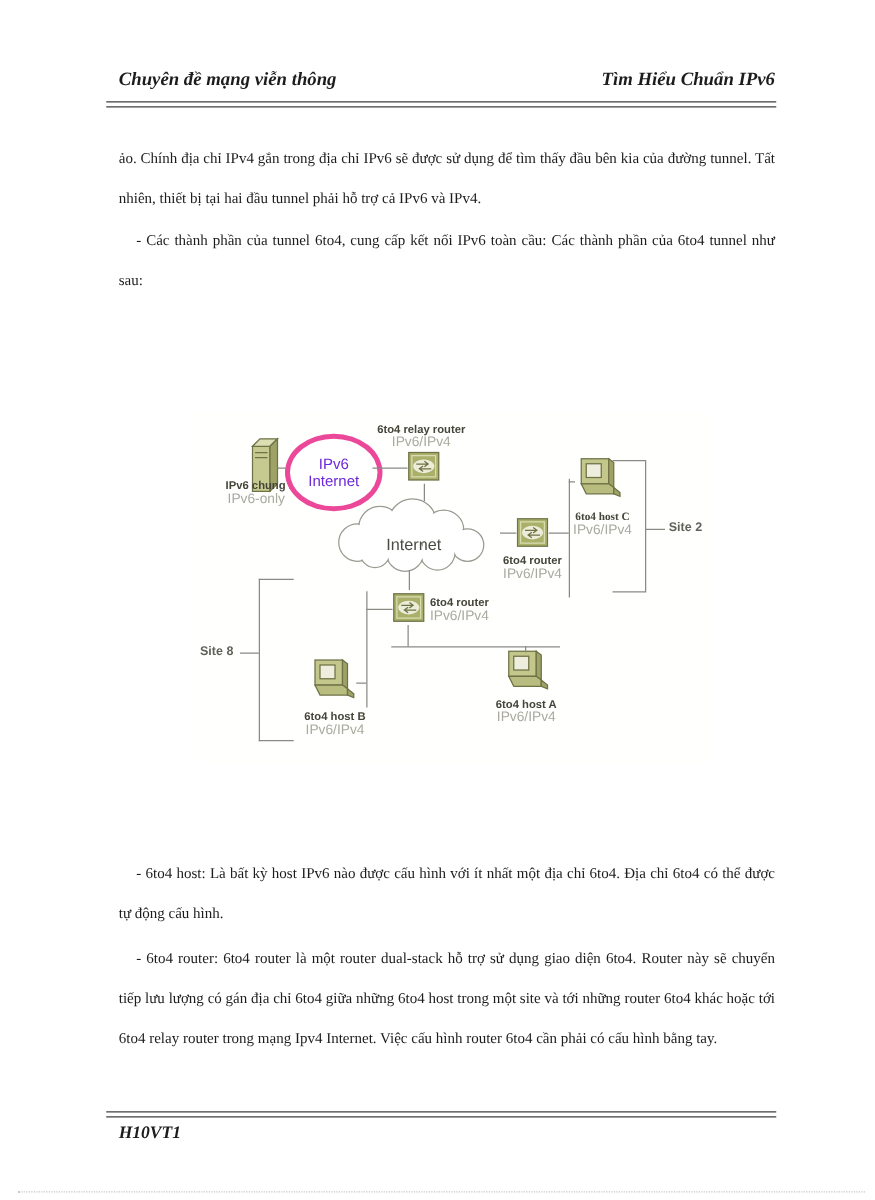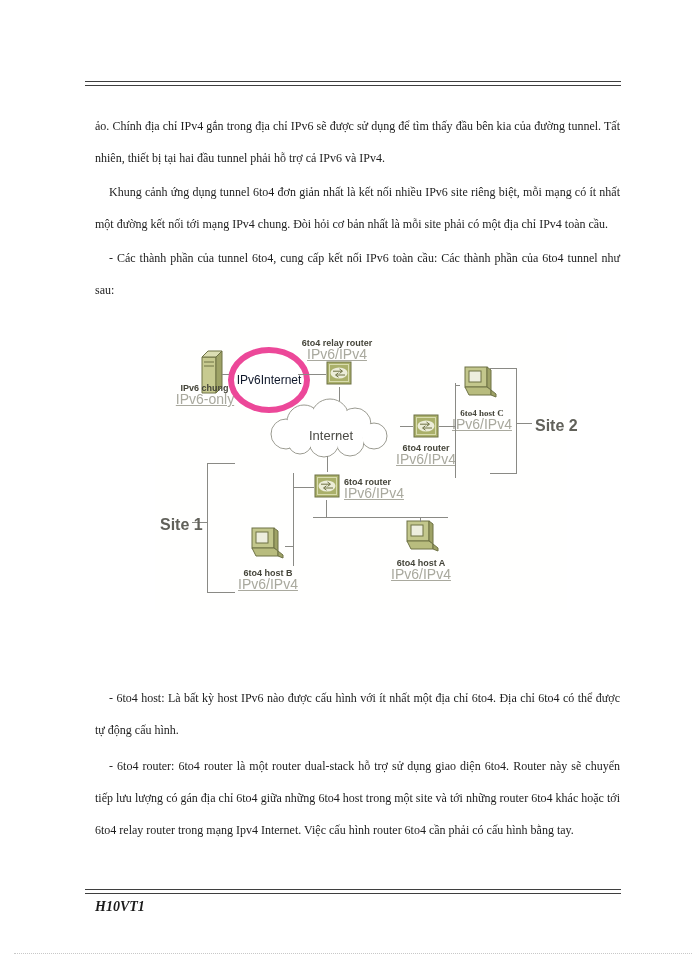--- a/index.html
+++ b/index.html
@@ -24,39 +24,42 @@
   .para.mb4{margin-bottom:4px;}
   .caption{position:absolute;top:639px;left:0;width:700px;text-align:center;
            font-size:15px;font-weight:bold;font-style:italic;}
   
   .diagram{position:absolute;left:155px;top:330px;width:412px;height:280px;background:#fffffe;
            font-family:"Liberation Sans",sans-serif;}
   .abs{position:absolute;}
   .ln{position:absolute;background:#8a8a85;}
   .node-label{position:absolute;font-size:9px;font-weight:bold;color:#45453a;
               text-align:center;line-height:11px;white-space:nowrap;}
-  .node-sub{position:absolute;font-size:14px;color:#a9a99e;text-align:center;
-            line-height:10px;white-space:nowrap;text-decoration:underline;}
+  .node-sub{position:absolute;font-size:11px;color:#a9a99e;text-align:center;
+            line-height:10px;white-space:nowrap;}
   .left-align{text-align:left;}
-  .site-label{position:absolute;font-size:16px;font-weight:bold;color:#61615a;white-space:nowrap;}
+  .site-label{position:absolute;font-size:10px;font-weight:bold;color:#61615a;white-space:nowrap;}
   .ipv6-ellipse{position:absolute;left:73px;top:17px;width:70px;height:54px;
-                border:6px solid #ec4899;border-radius:50%;display:flex;flex-direction:row;
-                align-items:center;justify-content:center;font-size:12px;color:#0f172a;
+                border:4px solid #ec4899;border-radius:50%;display:flex;flex-direction:column;
+                align-items:center;justify-content:center;font-size:12px;color:#6d28d9;
                 line-height:14px;background:#fff;}
 </style>
 </head>
 <body>
 
 <div class="page">
 
+  <div class="header-row">
+    <span>Chuyên  đề mạng viễn thông</span>
+    <span>Tìm Hiểu Chuẩn  IPv6</span>
+  </div>
   <div class="double-rule rule-top"></div>
 
   <div class="textblock tb1">
     <p class="para no-indent">ảo. Chính địa chỉ IPv4 gắn trong địa chỉ IPv6 sẽ được sử dụng để tìm thấy đầu bên kia của đường tunnel. Tất nhiên, thiết bị tại hai đầu tunnel phải hỗ trợ cả IPv6 và IPv4.</p>
-    <p class="para">Khung cảnh ứng dụng tunnel 6to4 đơn giản nhất là kết nối nhiều IPv6 site riêng biệt, mỗi mạng có ít nhất một đường kết nối tới mạng IPv4 chung. Đòi hỏi cơ bản nhất là mỗi site phải có một địa chỉ IPv4 toàn cầu.</p>
     <p class="para">- Các thành phần của tunnel 6to4, cung cấp kết nối IPv6 toàn cầu: Các thành phần của 6to4 tunnel như sau:</p>
   </div>
 
   <div class="diagram">
 
     <svg class="abs" style="left:44px;top:20px;" width="26" height="44" viewBox="0 0 26 44">
       <polygon points="3,7 17,7 17,43 3,43" fill="#c7ca90" stroke="#6e7245"></polygon>
       <polygon points="3,7 9,1 23,1 17,7" fill="#dcdeb4" stroke="#6e7245"></polygon>
       <polygon points="17,7 23,1 23,37 17,43" fill="#9ea266" stroke="#6e7245"></polygon>
       <line x1="5" y1="12" x2="15" y2="12" stroke="#6e7245"></line>
@@ -172,21 +175,21 @@
     <div class="ln" style="left:335px;top:38px;width:26px;height:1px;"></div>
     <div class="ln" style="left:361px;top:38px;width:1px;height:106px;"></div>
     <div class="ln" style="left:335px;top:143px;width:26px;height:1px;"></div>
     <div class="ln" style="left:361px;top:93px;width:16px;height:1px;"></div>
     <div class="site-label" style="left:380px;top:87px;">Site 2</div>
 
     <div class="ln" style="left:52px;top:133px;width:28px;height:1px;"></div>
     <div class="ln" style="left:52px;top:133px;width:1px;height:130px;"></div>
     <div class="ln" style="left:52px;top:262px;width:28px;height:1px;"></div>
     <div class="ln" style="left:37px;top:192px;width:15px;height:1px;"></div>
-    <div class="site-label" style="left:5px;top:186px;">Site 1</div>
+    <div class="site-label" style="left:5px;top:186px;">Site 8</div>
   </div>
 
 
   <div class="textblock tb2">
     <p class="para mb4">- 6to4 host: Là bất kỳ host IPv6 nào được cấu hình với ít nhất một địa chỉ 6to4. Địa chỉ 6to4 có thể được tự động cấu hình.</p>
     <p class="para">- 6to4 router: 6to4 router là một router dual-stack hỗ trợ sử dụng giao diện 6to4. Router này sẽ chuyển tiếp lưu lượng có gán địa chỉ 6to4 giữa những 6to4 host trong một site và tới những router 6to4 khác hoặc tới 6to4 relay router trong mạng Ipv4 Internet. Việc cấu hình router 6to4 cần phải có cấu hình bằng tay.</p>
   </div>
 
   <div class="double-rule rule-bottom"></div>
   <div class="footer-text">H10VT1</div>

